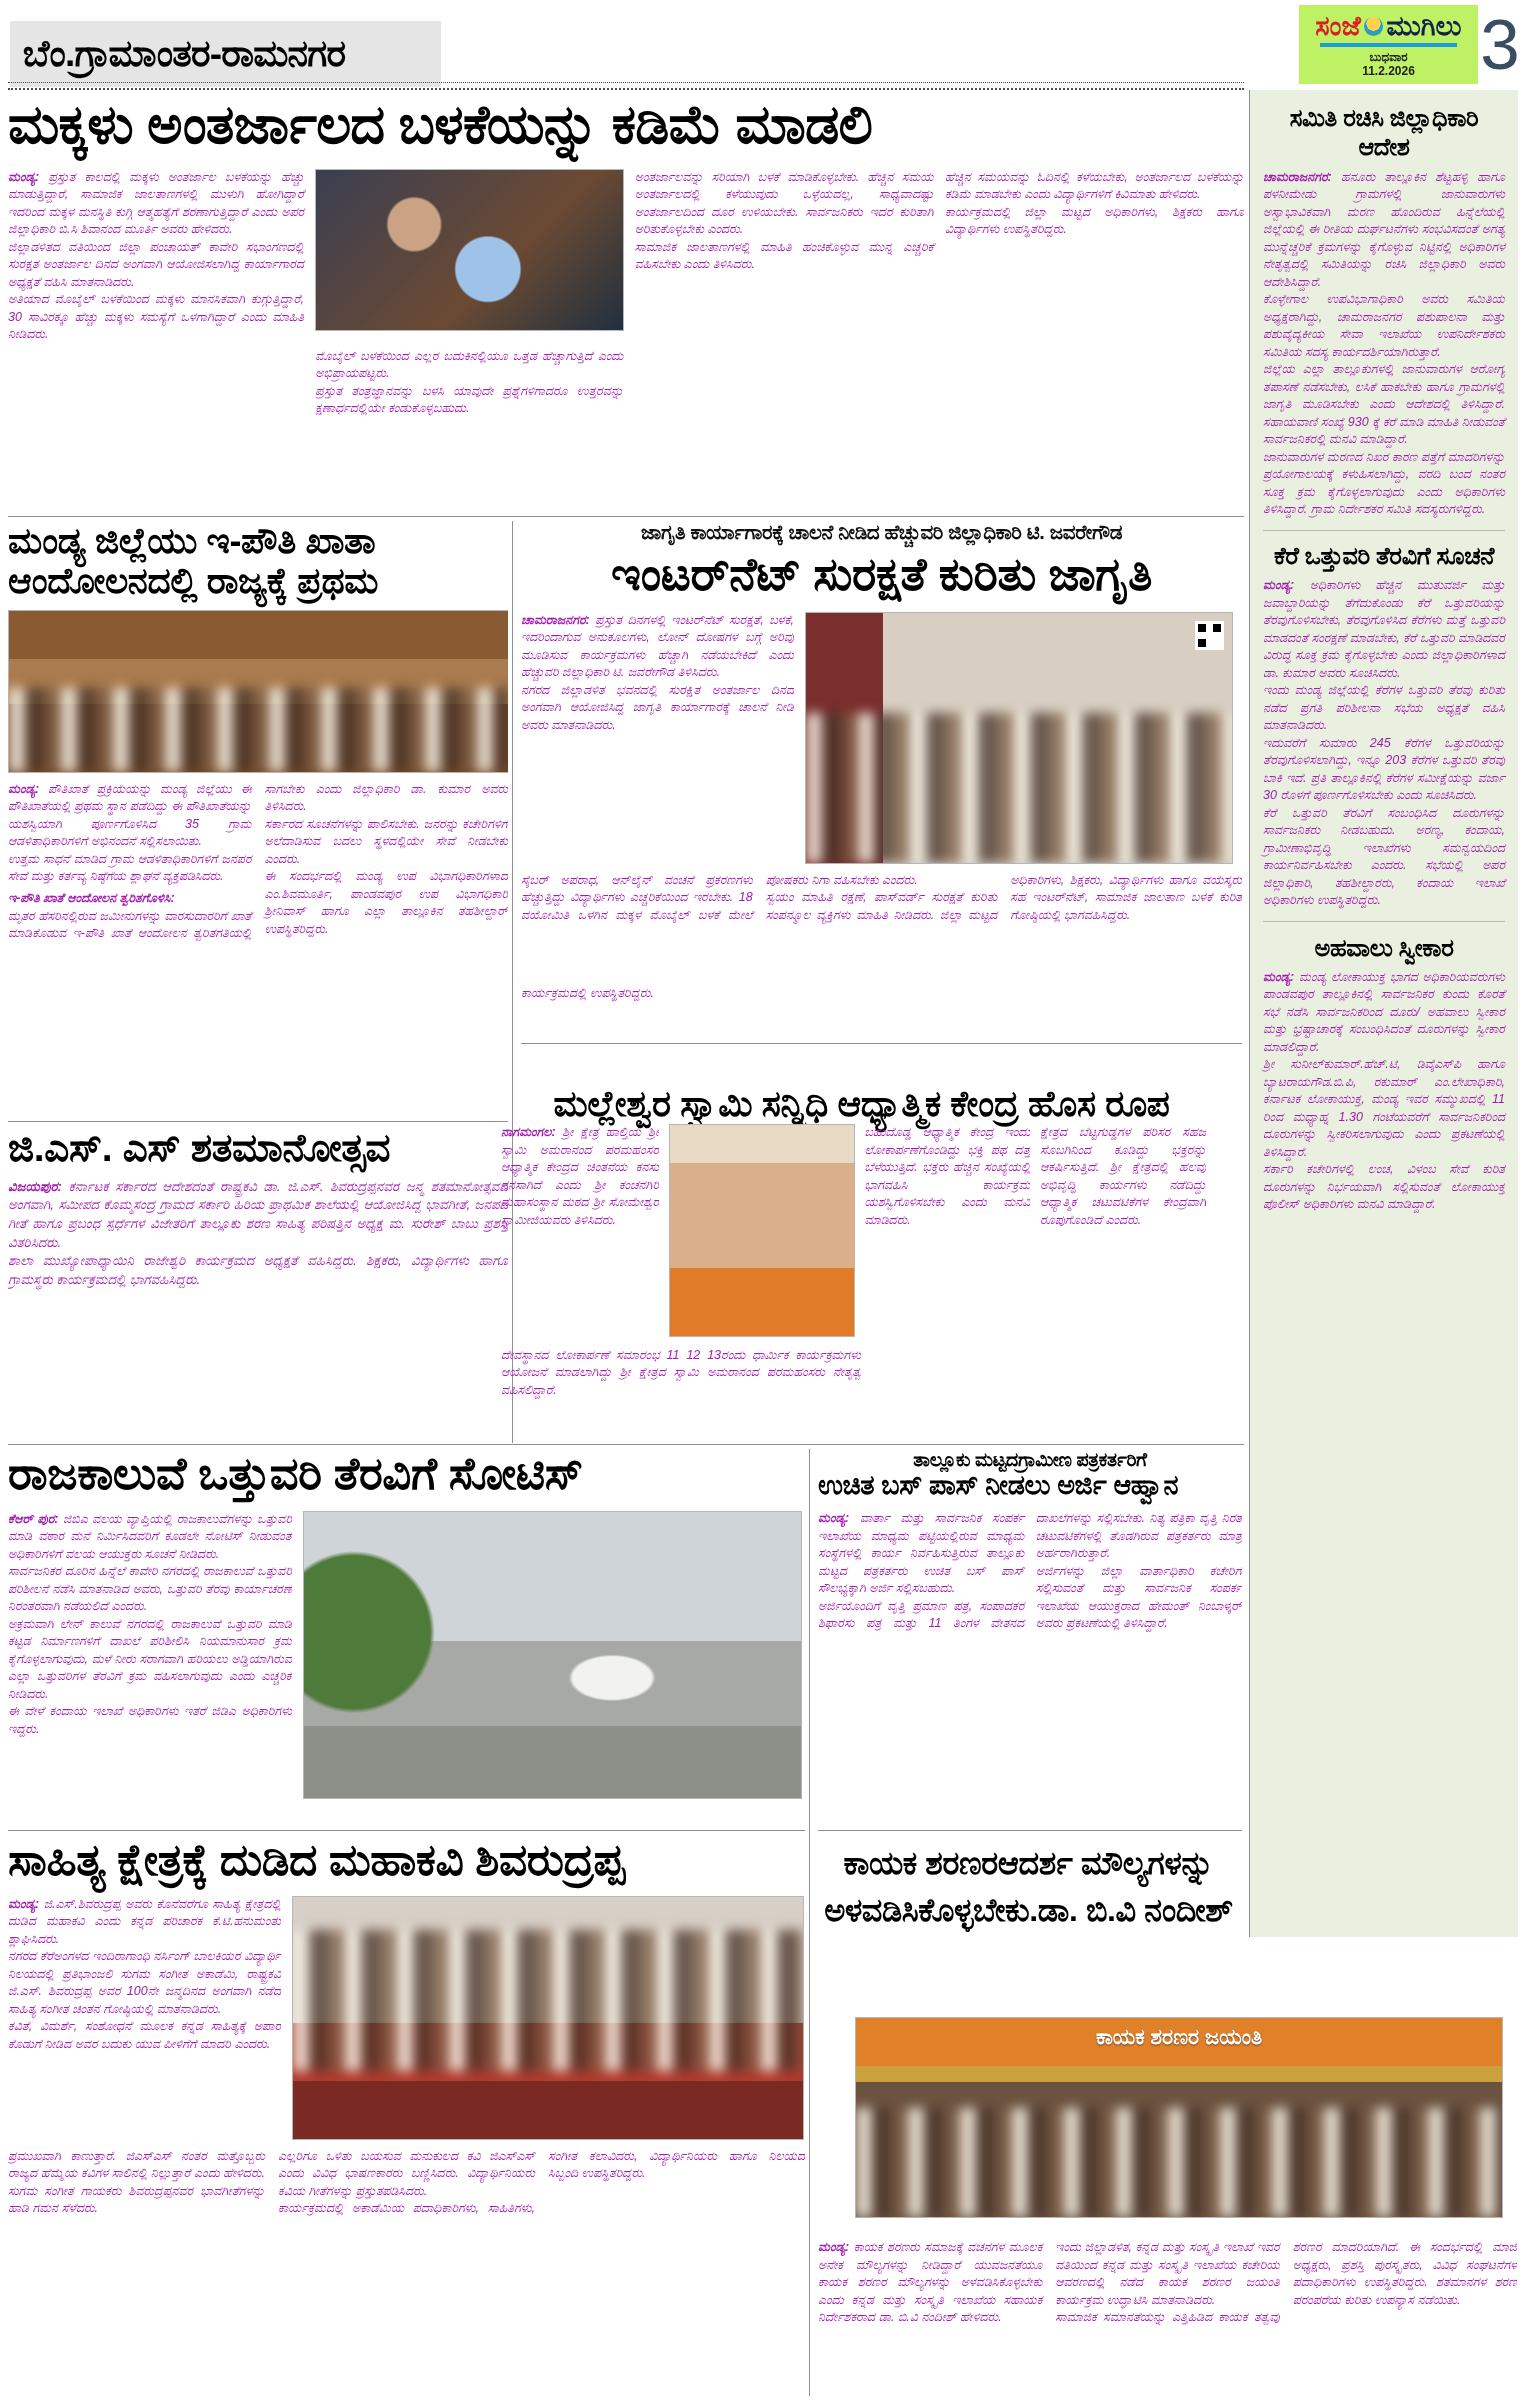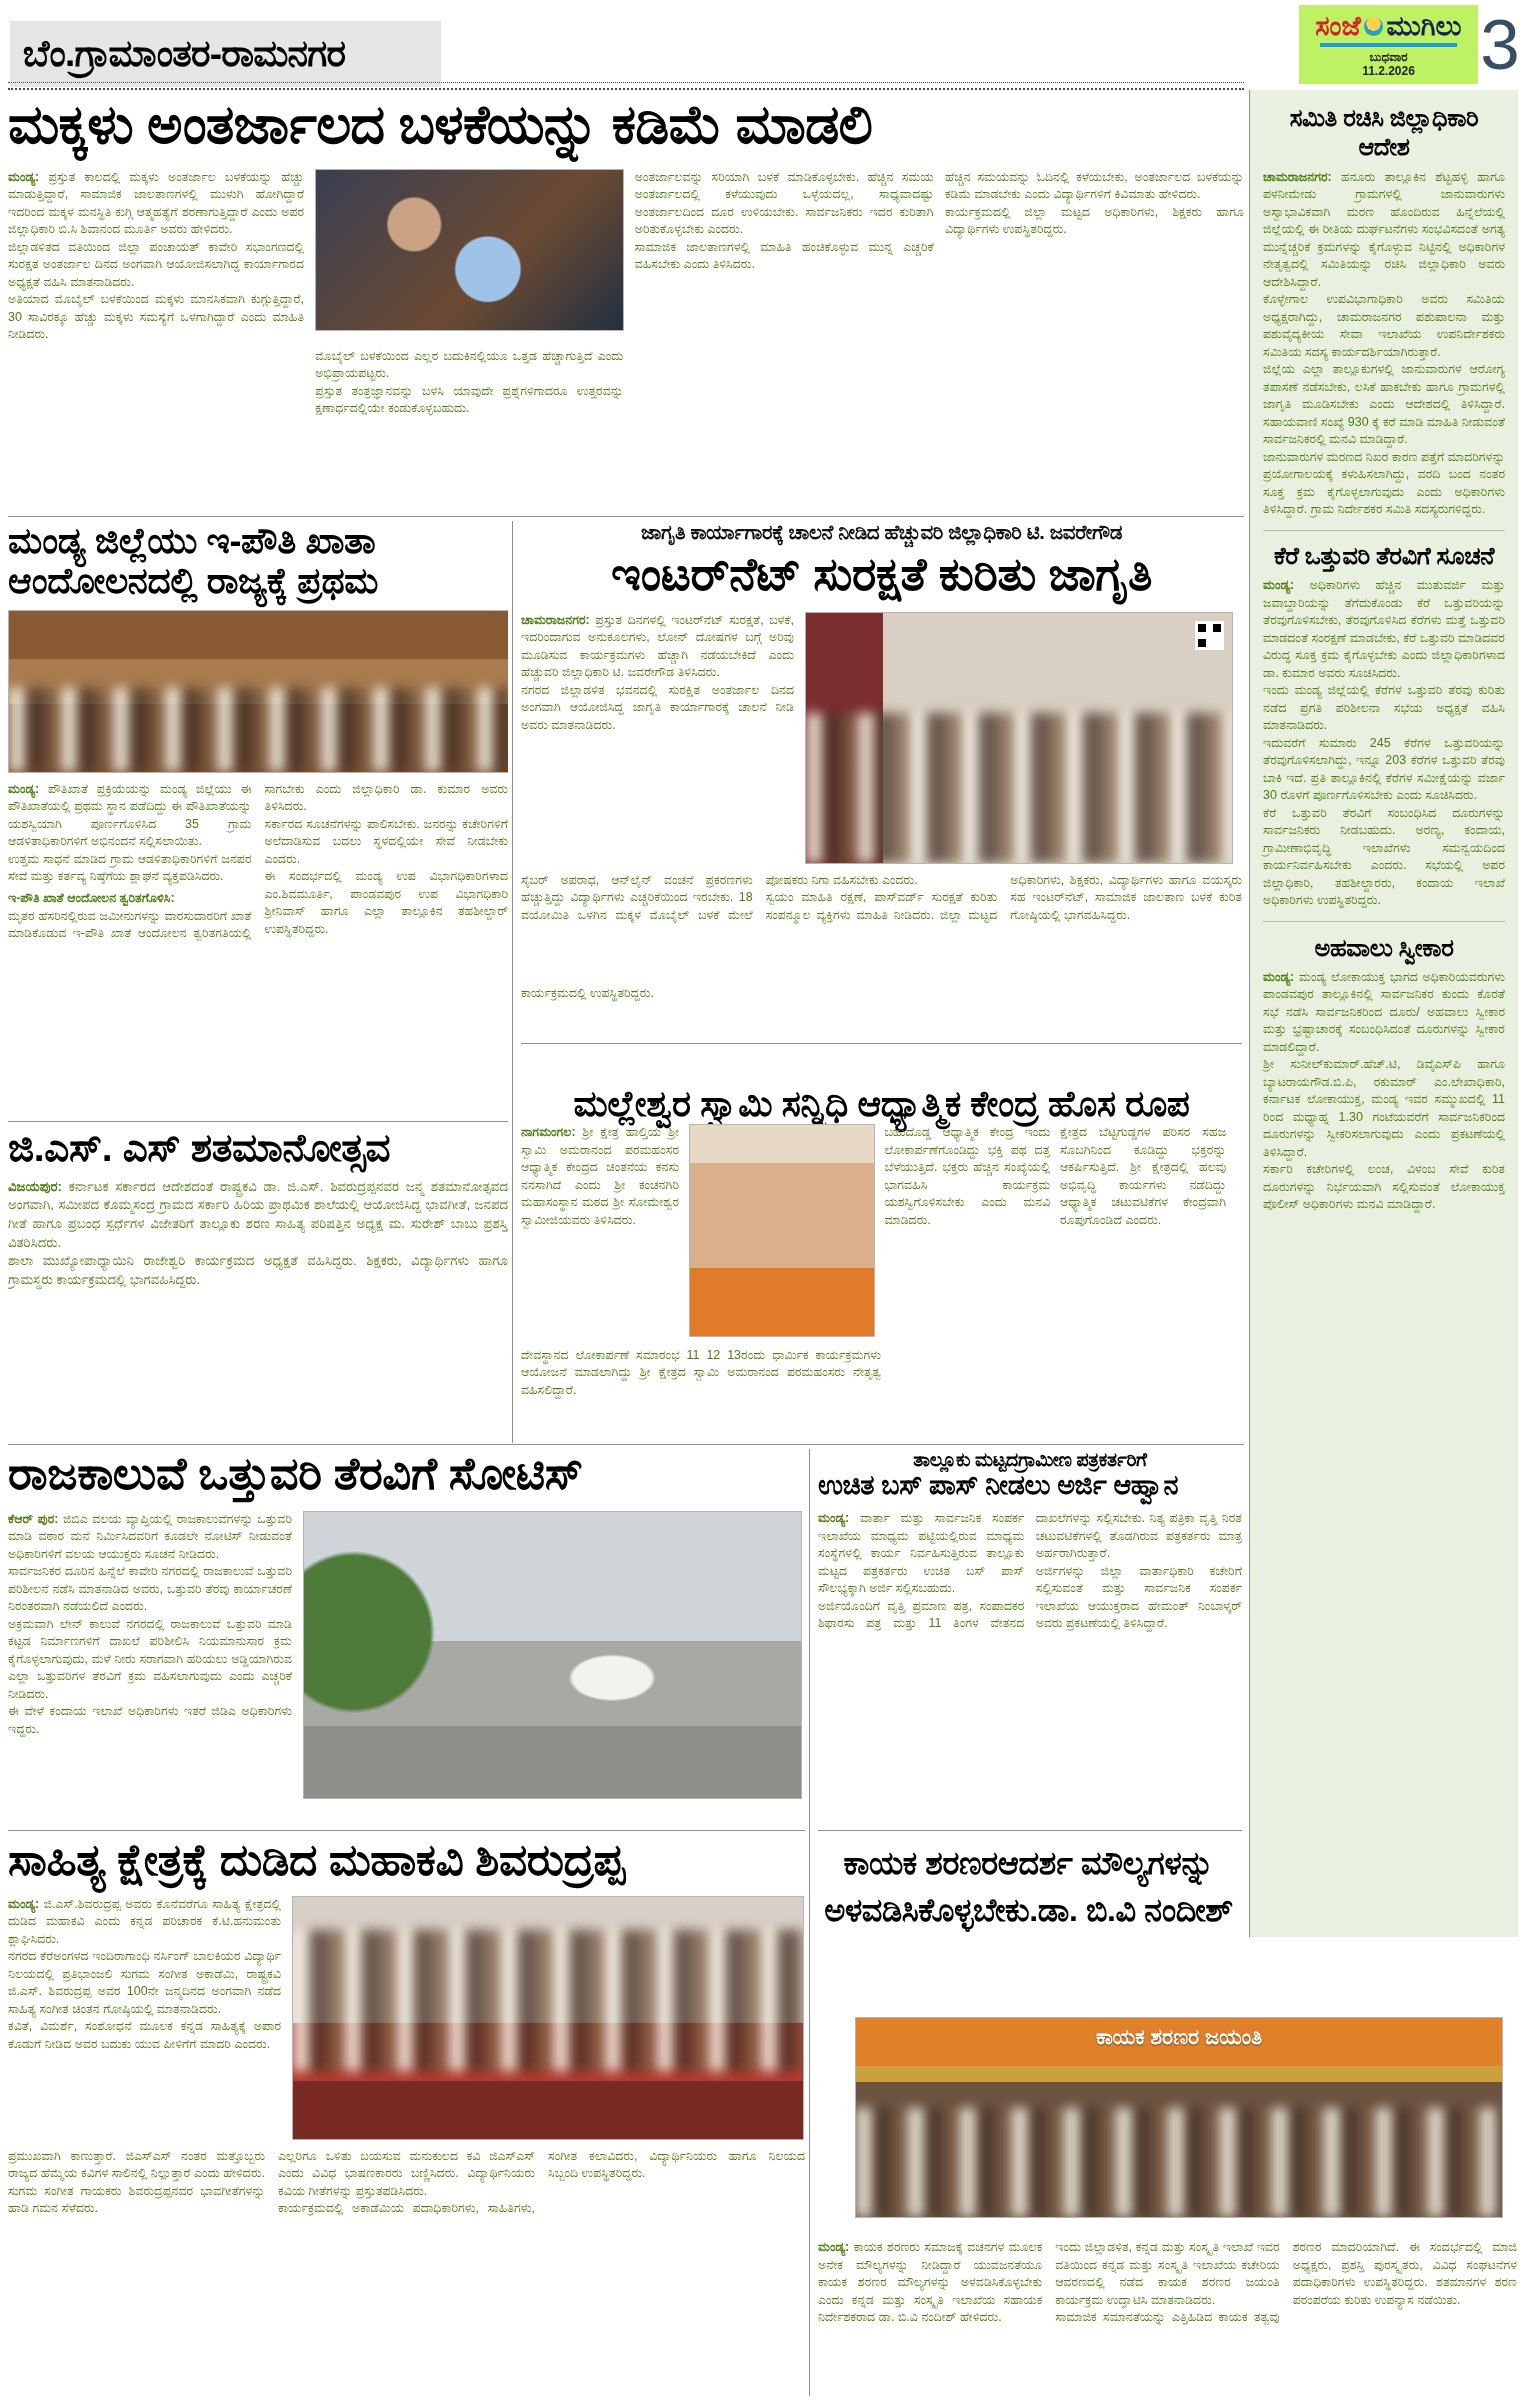--- a/index.html
+++ b/index.html
@@ -1,20 +1,20 @@
 <!DOCTYPE html>
 <html style="font-size:13px"><head>
 <meta charset="utf-8">
 <style>
   html,body{margin:0;padding:0;background:#e8e8e8;}
   .page{position:relative;width:1523px;height:2401px;background:#ffffff;
         font-family:"Liberation Sans",sans-serif;color:#111;overflow:hidden;}
   .abs{position:absolute;}
   .h{font-weight:700;color:#000;line-height:1.12;letter-spacing:-0.4px;}
-  .body-text{font-size:12.5px;line-height:1.4;text-align:justify;color:#4d7c0f;}
+  .body-text{font-size:12.5px;line-height:1.4;text-align:justify;color:#a21caf;font-style:italic;}
   .pre{white-space:pre-line;}
   .dl{font-weight:700;}
   .vline{position:absolute;width:0.8px;background:#8f8f8f;}
   .hline{position:absolute;height:0.8px;background:#8f8f8f;}
   .photo{position:relative;border:0.8px solid #b5b5b5;overflow:hidden;}
   .crowd{position:absolute;left:0;right:0;bottom:0;height:52%;
          background:repeating-linear-gradient(90deg,rgba(245,240,228,.85) 0 16px,rgba(70,50,40,.75) 16px 36px,rgba(125,95,70,.75) 36px 52px);
          filter:blur(5.6px);}
   
   .graybox{background:#e5e5e5;font-weight:700;font-size:37px;color:#000;
@@ -167,21 +167,21 @@
 
   <div class="abs" style="left:8px;top:1126px;width:500px;height:315px;overflow:hidden;">
     <div class="h" style="font-size:39px;">ಜಿ.ಎಸ್. ಎಸ್ ಶತಮಾನೋತ್ಸವ</div>
     <p class="body-text" style="margin:8px 0 0 0;font-size:13.3px;">
       <span class="dl">ವಿಜಯಪುರ:</span>
       <span class="pre">ಕರ್ನಾಟಕ ಸರ್ಕಾರದ ಆದೇಶದಂತೆ ರಾಷ್ಟ್ರಕವಿ ಡಾ. ಜಿ.ಎಸ್. ಶಿವರುದ್ರಪ್ಪನವರ ಜನ್ಮ ಶತಮಾನೋತ್ಸವದ ಅಂಗವಾಗಿ, ಸಮೀಪದ ಕೊಮ್ಮಸಂದ್ರ ಗ್ರಾಮದ ಸರ್ಕಾರಿ ಹಿರಿಯ ಪ್ರಾಥಮಿಕ ಶಾಲೆಯಲ್ಲಿ ಆಯೋಜಿಸಿದ್ದ ಭಾವಗೀತೆ, ಜನಪದ ಗೀತೆ ಹಾಗೂ ಪ್ರಬಂಧ ಸ್ಪರ್ಧೆಗಳ ವಿಜೇತರಿಗೆ ತಾಲ್ಲೂಕು ಶರಣ ಸಾಹಿತ್ಯ ಪರಿಷತ್ತಿನ ಅಧ್ಯಕ್ಷ ಮ. ಸುರೇಶ್ ಬಾಬು ಪ್ರಶಸ್ತಿ ವಿತರಿಸಿದರು.
 ಶಾಲಾ ಮುಖ್ಯೋಪಾಧ್ಯಾಯಿನಿ ರಾಜೇಶ್ವರಿ ಕಾರ್ಯಕ್ರಮದ ಅಧ್ಯಕ್ಷತೆ ವಹಿಸಿದ್ದರು. ಶಿಕ್ಷಕರು, ವಿದ್ಯಾರ್ಥಿಗಳು ಹಾಗೂ ಗ್ರಾಮಸ್ಥರು ಕಾರ್ಯಕ್ರಮದಲ್ಲಿ ಭಾಗವಹಿಸಿದ್ದರು.</span>
     </p>
   </div>
 
-  <div class="abs" style="left:521px;top:1047px;width:721px;height:394px;overflow:hidden;">
+  <div class="abs" style="left:501px;top:1047px;width:721px;height:394px;overflow:hidden;">
     <div class="h" style="font-size:36px;text-align:center;margin-top:37px;">ಮಲ್ಲೇಶ್ವರ ಸ್ವಾಮಿ ಸನ್ನಿಧಿ ಆಧ್ಯಾತ್ಮಿಕ ಕೇಂದ್ರ ಹೊಸ ರೂಪ</div>
     <div style="display:flex;gap:9.7px;margin-top:0;">
       <div class="body-text" style="width:158px;height:216px;overflow:hidden;">
         <span class="dl">ನಾಗಮಂಗಲ:</span>
         <span class="pre">ಶ್ರೀ ಕ್ಷೇತ್ರ ಹಾಲ್ತಿಯ ಶ್ರೀ ಸ್ವಾಮಿ ಅಮರಾನಂದ ಪರಮಹಂಸರ ಆಧ್ಯಾತ್ಮಿಕ ಕೇಂದ್ರದ ಚಿಂತನೆಯ ಕನಸು ನನಸಾಗಿದೆ ಎಂದು ಶ್ರೀ ಕಂಚನಗಿರಿ ಮಹಾಸಂಸ್ಥಾನ ಮಠದ ಶ್ರೀ ಸೋಮೇಶ್ವರ ಸ್ವಾಮೀಜಿಯವರು ತಿಳಿಸಿದರು.</span>
       </div>
       <div class="photo" style="width:184px;height:211px;background:linear-gradient(180deg,#e8d9c4 0 18%,#d9b089 18% 68%,#e07b2a 68% 100%);"></div>
       <div class="body-text pre" style="width:166px;height:216px;overflow:hidden;">ಬಹುದೊಡ್ಡ ಆಧ್ಯಾತ್ಮಿಕ ಕೇಂದ್ರ ಇಂದು ಲೋಕಾರ್ಪಣೆಗೊಂಡಿದ್ದು ಭಕ್ತಿ ಪಥ ದತ್ತ ಬೆಳೆಯುತ್ತಿದೆ. ಭಕ್ತರು ಹೆಚ್ಚಿನ ಸಂಖ್ಯೆಯಲ್ಲಿ ಭಾಗವಹಿಸಿ ಕಾರ್ಯಕ್ರಮ ಯಶಸ್ವಿಗೊಳಿಸಬೇಕು ಎಂದು ಮನವಿ ಮಾಡಿದರು.</div>
       <div class="body-text pre" style="width:166px;height:216px;overflow:hidden;">ಕ್ಷೇತ್ರದ ಬೆಟ್ಟಗುಡ್ಡಗಳ ಪರಿಸರ ಸಹಜ ಸೊಬಗಿನಿಂದ ಕೂಡಿದ್ದು ಭಕ್ತರನ್ನು ಆಕರ್ಷಿಸುತ್ತಿದೆ. ಶ್ರೀ ಕ್ಷೇತ್ರದಲ್ಲಿ ಹಲವು ಅಭಿವೃದ್ಧಿ ಕಾರ್ಯಗಳು ನಡೆದಿದ್ದು ಆಧ್ಯಾತ್ಮಿಕ ಚಟುವಟಿಕೆಗಳ ಕೇಂದ್ರವಾಗಿ ರೂಪುಗೊಂಡಿದೆ ಎಂದರು.</div>
     </div>

